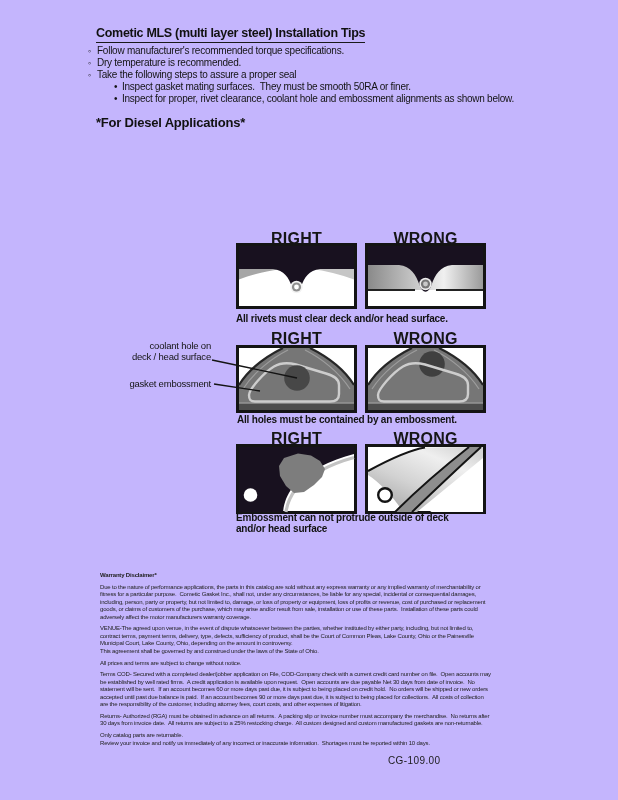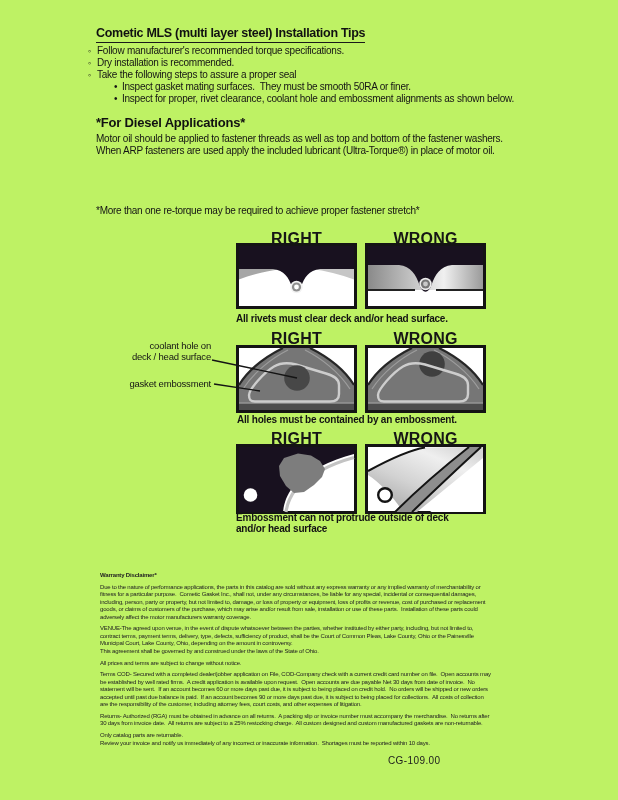--- a/index.html
+++ b/index.html
@@ -1,17 +1,17 @@
 <!DOCTYPE html>
 <html><head>
 <meta charset="utf-8">
 <style>
   html,body{margin:0;padding:0;background:#fff;}
   .page{
-    position:relative;width:618px;height:800px;background:#bef264;
+    position:relative;width:618px;height:800px;background:#c4b5fd;
     font-family:"Liberation Sans", sans-serif;color:#151515;overflow:hidden;
   }
   .abs{position:absolute;}
   .pre{white-space:pre-wrap;}
   
   .title{
     left:96px;top:26px;font-size:12.5px;font-weight:bold;letter-spacing:-0.3px;
     border-bottom:1.5px solid #1a1a1a;padding-bottom:2px;display:inline-block;color:#111;
   }
   
@@ -41,40 +41,37 @@
 
   <div class="abs title">Cometic MLS (multi layer steel) Installation Tips</div>
 
   <div class="abs bullets">
     <div class="b-row">
       <span class="b-mark">◦</span>
       <span class="pre">Follow manufacturer's recommended torque specifications.</span>
     </div>
     <div class="b-row">
       <span class="b-mark">◦</span>
-      <span class="pre">Dry installation is recommended.</span>
+      <span class="pre">Dry temperature is recommended.</span>
     </div>
     <div class="b-row">
       <span class="b-mark">◦</span>
       <span class="pre">Take the following steps to assure a proper seal</span>
     </div>
     <div class="sb-row">
       <span class="sb-mark">•</span>
       <span class="pre">Inspect gasket mating surfaces.  They must be smooth 50RA or finer.</span>
     </div>
     <div class="sb-row">
       <span class="sb-mark">•</span>
       <span class="pre">Inspect for proper, rivet clearance, coolant hole and embossment alignments as shown below.</span>
     </div>
   </div>
 
   <div class="abs diesel-h">*For Diesel Applications*</div>
-  <div class="abs para pre" style="top:133px;">Motor oil should be applied to fastener threads as well as top and bottom of the fastener washers.
-When ARP fasteners are used apply the included lubricant (Ultra-Torque®) in place of motor oil.</div>
-  <div class="abs para pre" style="top:205px;">*More than one re-torque may be required to achieve proper fastener stretch*</div>
 
   <div class="abs dg-label" style="left:236px;top:230px;">RIGHT</div>
   <div class="abs dg-label" style="left:365px;top:230px;">WRONG</div>
 
   <svg class="abs panel" style="left:236px;top:243px;" width="121" height="66" viewBox="0 0 121 66">
     <rect x="1.5" y="1.5" width="118" height="63" fill="#ffffff" stroke="#141414" stroke-width="3"></rect>
     <path d="M3,26 H46 C32,27.5 16,31.5 3,36.5 Z" fill="#a6a6a6"></path>
     <path d="M118,26 H75 C89,27.5 105,31.5 118,36.5 Z" fill="#c6c6c6"></path>
     <path d="M3,3 H118 V26 H84 C73,27 68,35 65,44 C62.5,50 58.5,50 56,44 C53,35 48,27 37,26 H3 Z" fill="#18111f"></path>
     <circle cx="60.5" cy="44" r="6.2" fill="#f2f2f2"></circle>

